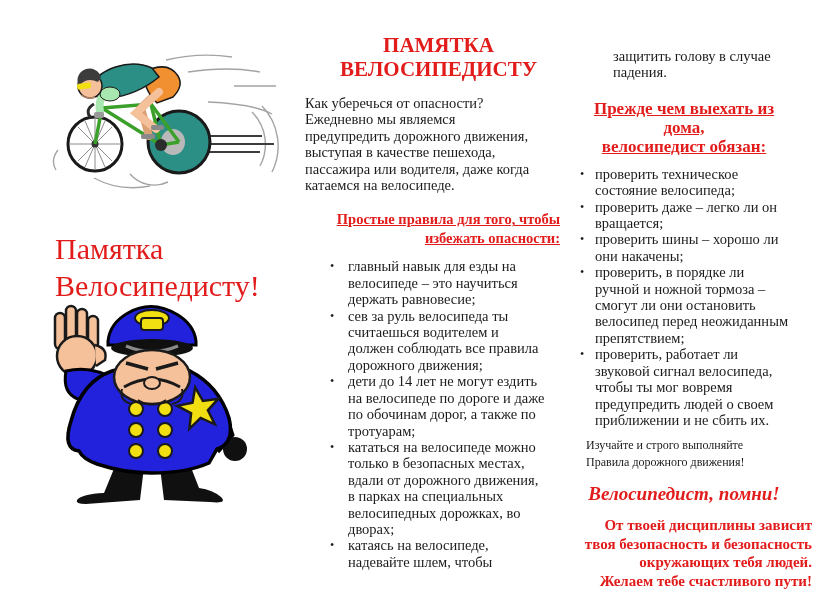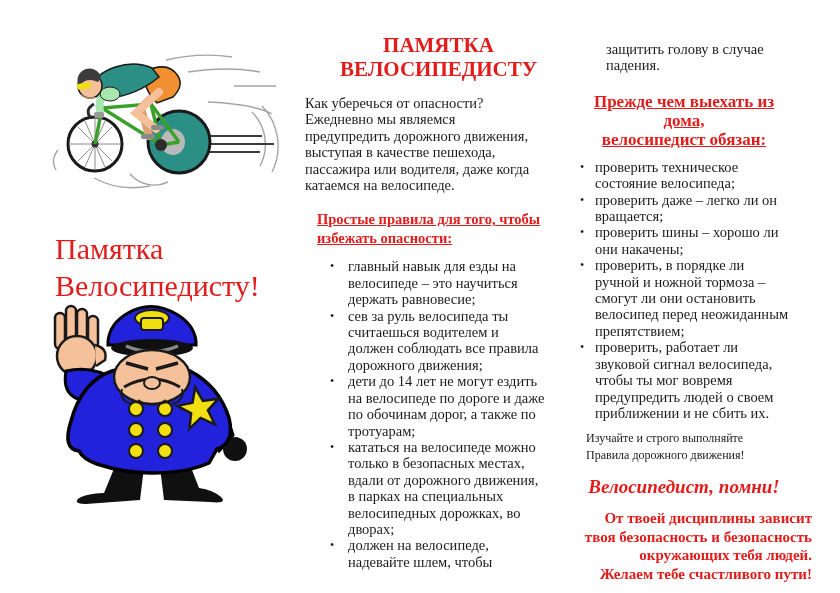--- a/index.html
+++ b/index.html
@@ -22,33 +22,33 @@
   .police-art{position:absolute;left:52px;top:301px;width:200px;height:207px;}
 
   
   .col-mid{position:absolute;left:305px;top:0;width:267px;height:593px;}
   .mid-title{
     margin:33px 0 0;text-align:center;font-weight:bold;
     font-size:21px;line-height:24px;color:var(--accent_red,#e21b1b);
   }
   .intro{margin:14px 0 0;font-size:14.5px;line-height:16.4px;}
   .sub-heading{
-    margin:17px 0 0;padding:0 12px;text-align:left;font-weight:bold;
+    margin:17px 0 0;padding:0 12px;text-align:right;font-weight:bold;
     font-size:14.5px;line-height:19px;color:var(--accent_red,#e21b1b);
     text-decoration:underline;
   }
   ul.bullets{margin:10px 0 0;padding:0;list-style:none;}
   ul.bullets li{display:flex;font-size:14.5px;line-height:16.4px;}
   .mid-bullets li{padding-left:25px;}
   .mid-bullets .dot{flex:0 0 18px;font-size:12px;}
   .mid-bullets .bt{flex:1;padding-right:26px;}
 
   
   .col-right{position:absolute;left:570px;top:0;width:228px;height:593px;padding-top:33px;box-sizing:border-box;}
-  .continuation{margin:8px;padding-left:28px;font-size:14.5px;line-height:16.4px;}
+  .continuation{margin:15px;padding-left:28px;font-size:14.5px;line-height:16.4px;}
   .right-heading{
     margin:18px 0 0;padding:0 6px;text-align:center;font-weight:bold;
     font-size:17px;line-height:19px;color:var(--accent_red,#e21b1b);
     text-decoration:underline;
   }
   .right-bullets{margin-top:11px;}
   .right-bullets li{padding-left:10px;}
   .right-bullets .dot{flex:0 0 15px;font-size:12px;}
   .right-bullets .bt{flex:1;padding-right:6px;}
   .outro{margin:9px 0 0;padding-left:16px;font-size:12px;line-height:17px;}
@@ -216,21 +216,21 @@
           <span class="bt">дети до 14 лет не могут ездить на велосипеде по дороге и даже по обочинам дорог, а также по  тротуарам;</span>
         </li>
 
         <li>
           <span class="dot">•</span>
           <span class="bt">кататься на велосипеде можно только в безопасных местах, вдали от дорожного движения, в парках на специальных велосипедных дорожках, во дворах;</span>
         </li>
 
         <li>
           <span class="dot">•</span>
-          <span class="bt">должен на велосипеде, надевайте шлем, чтобы</span>
+          <span class="bt">катаясь на велосипеде, надевайте шлем, чтобы</span>
         </li>
       </ul>
   </section>
 
   <section class="col-right">
     <p class="continuation prelines">защитить голову в случае
 падения.</p>
     <h3 class="right-heading prelines">Прежде чем выехать из дома,
 велосипедист обязан:</h3>
     <ul class="bullets right-bullets">

